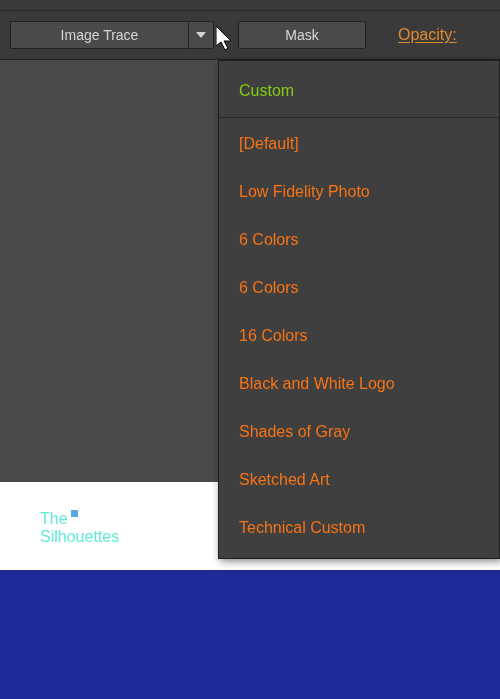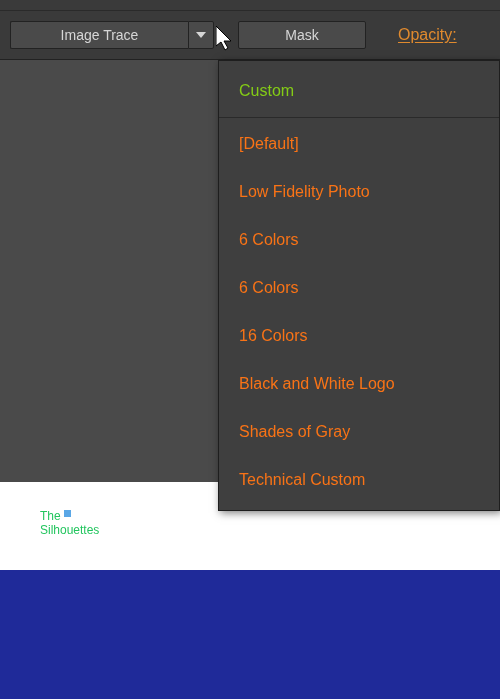--- a/index.html
+++ b/index.html
@@ -90,22 +90,22 @@
     left: 0;
     top: 510px;
     width: 500px;
     height: 189px;
     background: #1f2a99;
   }
   .watermark {
     position: absolute;
     left: 40px;
     top: 450px;
-    color: #22c55e;
-    font-size: 12px;
+    color: #5eead4;
+    font-size: 16px;
     line-height: 1.15;
     font-family: "Segoe UI Light","Segoe UI",Tahoma,sans-serif;
   }
   .watermark .wm-line { display:block; }
   .wm-square {
     display: inline-block;
     width: 7px; height: 7px;
     background: #5aa7e6;
     margin-left: 3px;
     vertical-align: top;
@@ -179,18 +179,19 @@
 <div class="dropdown">
   <div class="dd-item disabled">Custom</div>
   <div class="dd-sep"></div>
   <div class="dd-item">[Default]</div>
   <div class="dd-item">Low Fidelity Photo</div>
   <div class="dd-item">6 Colors</div>
   <div class="dd-item">6 Colors</div>
   <div class="dd-item">16 Colors</div>
   <div class="dd-item">Black and White Logo</div>
   <div class="dd-item">Shades of Gray</div>
+  <div class="dd-item">Sketched Art</div>
   <div class="dd-item">Technical Custom</div>
 </div>
 
 <svg class="cursor" width="20" height="26">
   <polygon points="0,0 0,20 5,16 9,24 12,22 8,15 15,15" fill="#ffffff" stroke="#000000" stroke-width="1"></polygon>
 </svg>
 
 </body></html>

